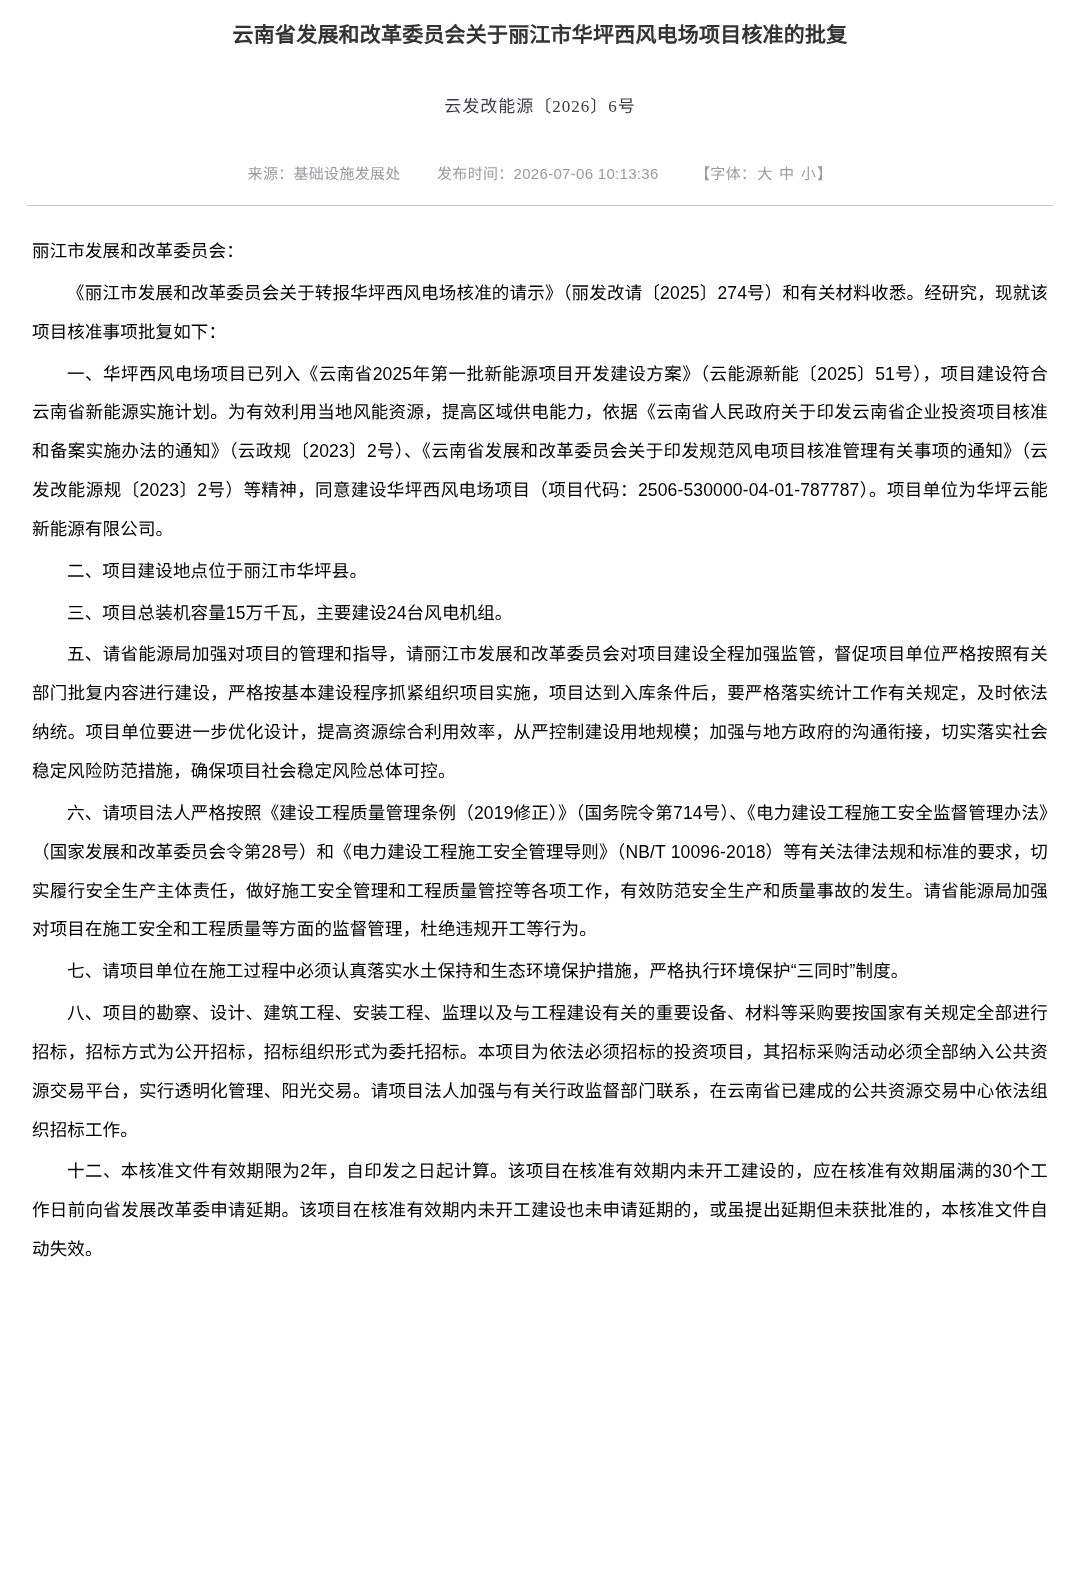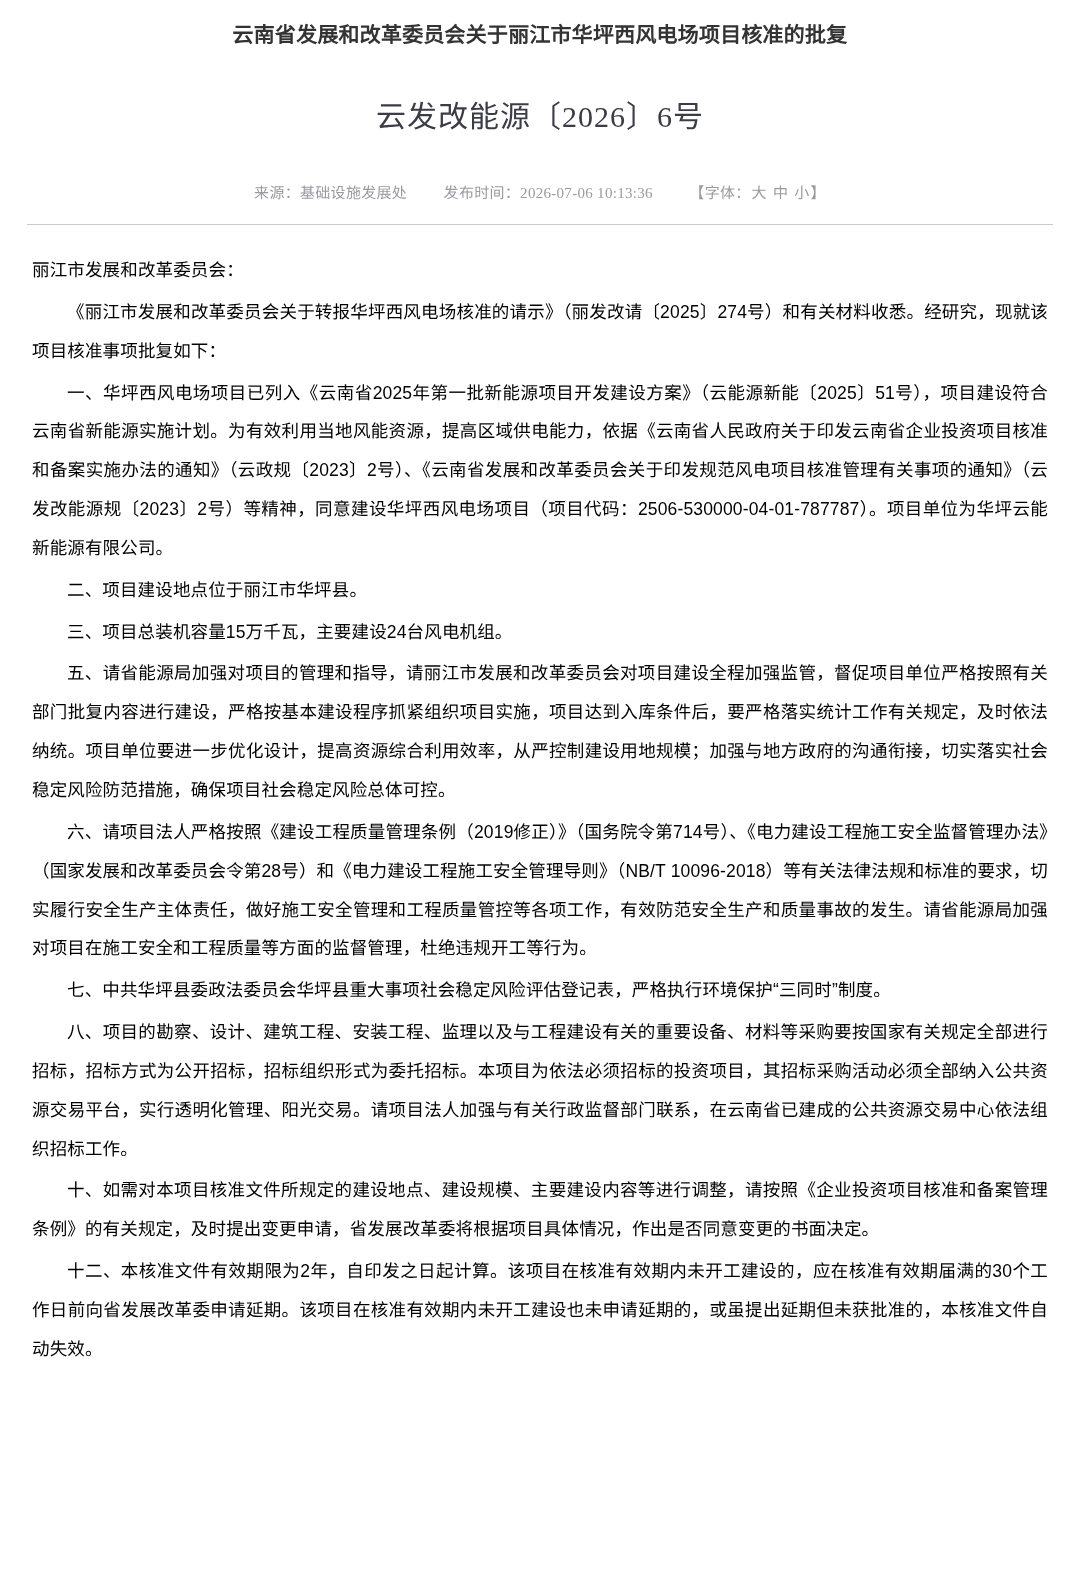--- a/index.html
+++ b/index.html
@@ -31,38 +31,37 @@
     text-align: center;
     line-height: 1.62;
     letter-spacing: 0.2px;
     margin: 18px 0 0 0;
     padding: 0 8px;
   }
 
   .doc-number {
     text-align: center;
     font-family: "Liberation Serif", "DejaVu Serif", serif;
-    font-size: 30px;
+    font-size: 17px;
     color: #3c3c46;
     letter-spacing: 1px;
     margin-top: 40px;
   }
 
   .meta-bar {
     margin-top: 45px;
     text-align: center;
     font-size: 15px;
     color: #9a9aa2;
     letter-spacing: 0.3px;
   }
   .meta-bar .meta-item {
     display: inline-block;
     margin: 0 16px;
     white-space: nowrap;
-    font-family: Liberation Serif, serif;
   }
   .meta-bar .fs-opt {
     cursor: pointer;
     padding: 0 1px;
   }
 
   .divider {
     margin-top: 22px;
     border: 0;
     border-top: 1px solid #c9c9cf;
@@ -105,19 +104,18 @@
   <hr class="divider">
 
   <div class="article" id="article-body">
       <p>丽江市发展和改革委员会：</p>
       <p class="indent">《丽江市发展和改革委员会关于转报华坪西风电场核准的请示》（丽发改请〔2025〕274号）和有关材料收悉。经研究，现就该项目核准事项批复如下：</p>
       <p class="indent">一、华坪西风电场项目已列入《云南省2025年第一批新能源项目开发建设方案》（云能源新能〔2025〕51号），项目建设符合云南省新能源实施计划。为有效利用当地风能资源，提高区域供电能力，依据《云南省人民政府关于印发云南省企业投资项目核准和备案实施办法的通知》（云政规〔2023〕2号）、《云南省发展和改革委员会关于印发规范风电项目核准管理有关事项的通知》（云发改能源规〔2023〕2号）等精神，同意建设华坪西风电场项目（项目代码：2506-530000-04-01-787787）。项目单位为华坪云能新能源有限公司。</p>
       <p class="indent">二、项目建设地点位于丽江市华坪县。</p>
       <p class="indent">三、项目总装机容量15万千瓦，主要建设24台风电机组。</p>
       <p class="indent">五、请省能源局加强对项目的管理和指导，请丽江市发展和改革委员会对项目建设全程加强监管，督促项目单位严格按照有关部门批复内容进行建设，严格按基本建设程序抓紧组织项目实施，项目达到入库条件后，要严格落实统计工作有关规定，及时依法纳统。项目单位要进一步优化设计，提高资源综合利用效率，从严控制建设用地规模；加强与地方政府的沟通衔接，切实落实社会稳定风险防范措施，确保项目社会稳定风险总体可控。</p>
       <p class="indent">六、请项目法人严格按照《建设工程质量管理条例（2019修正）》（国务院令第714号）、《电力建设工程施工安全监督管理办法》（国家发展和改革委员会令第28号）和《电力建设工程施工安全管理导则》（NB/T 10096-2018）等有关法律法规和标准的要求，切实履行安全生产主体责任，做好施工安全管理和工程质量管控等各项工作，有效防范安全生产和质量事故的发生。请省能源局加强对项目在施工安全和工程质量等方面的监督管理，杜绝违规开工等行为。</p>
-      <p class="indent">七、中共华坪县委政法委员会华坪县重大事项社会稳定风险评估登记表，严格执行环境保护“三同时”制度。</p>
+      <p class="indent">七、请项目单位在施工过程中必须认真落实水土保持和生态环境保护措施，严格执行环境保护“三同时”制度。</p>
       <p class="indent">八、项目的勘察、设计、建筑工程、安装工程、监理以及与工程建设有关的重要设备、材料等采购要按国家有关规定全部进行招标，招标方式为公开招标，招标组织形式为委托招标。本项目为依法必须招标的投资项目，其招标采购活动必须全部纳入公共资源交易平台，实行透明化管理、阳光交易。请项目法人加强与有关行政监督部门联系，在云南省已建成的公共资源交易中心依法组织招标工作。</p>
-      <p class="indent">十、如需对本项目核准文件所规定的建设地点、建设规模、主要建设内容等进行调整，请按照《企业投资项目核准和备案管理条例》的有关规定，及时提出变更申请，省发展改革委将根据项目具体情况，作出是否同意变更的书面决定。</p>
       <p class="indent">十二、本核准文件有效期限为2年，自印发之日起计算。该项目在核准有效期内未开工建设的，应在核准有效期届满的30个工作日前向省发展改革委申请延期。该项目在核准有效期内未开工建设也未申请延期的，或虽提出延期但未获批准的，本核准文件自动失效。</p>
     </div>
 
 </div>
 
 </body></html>

